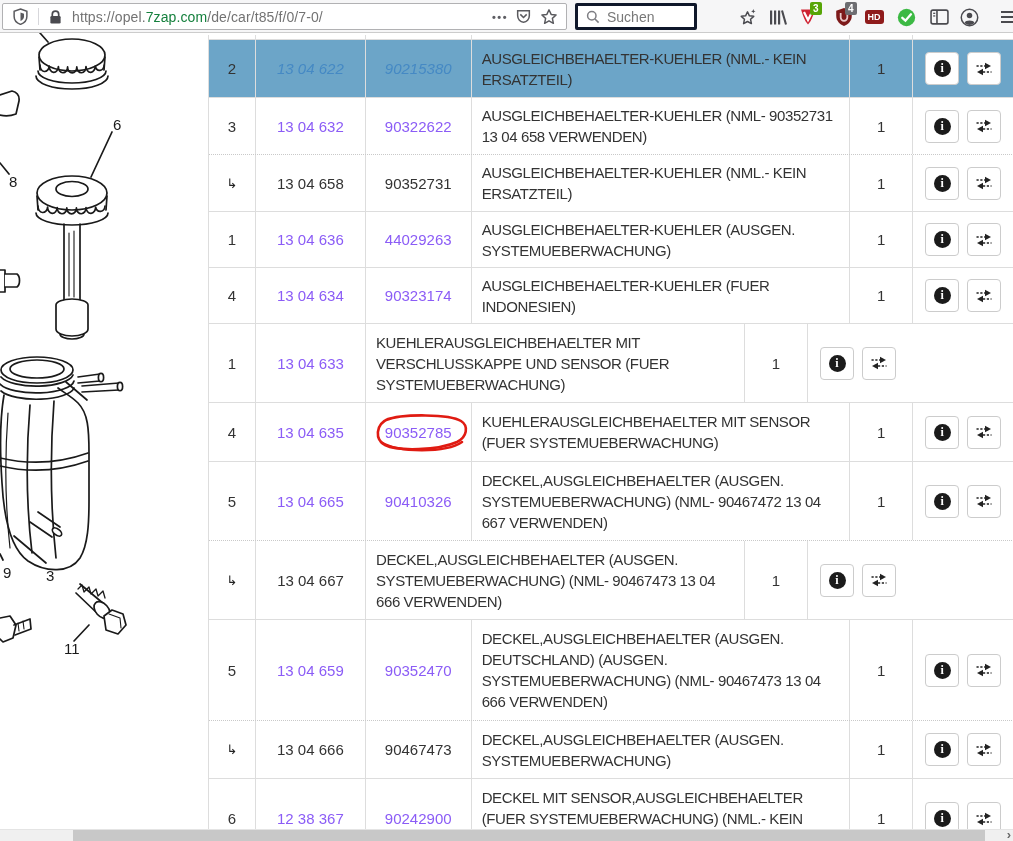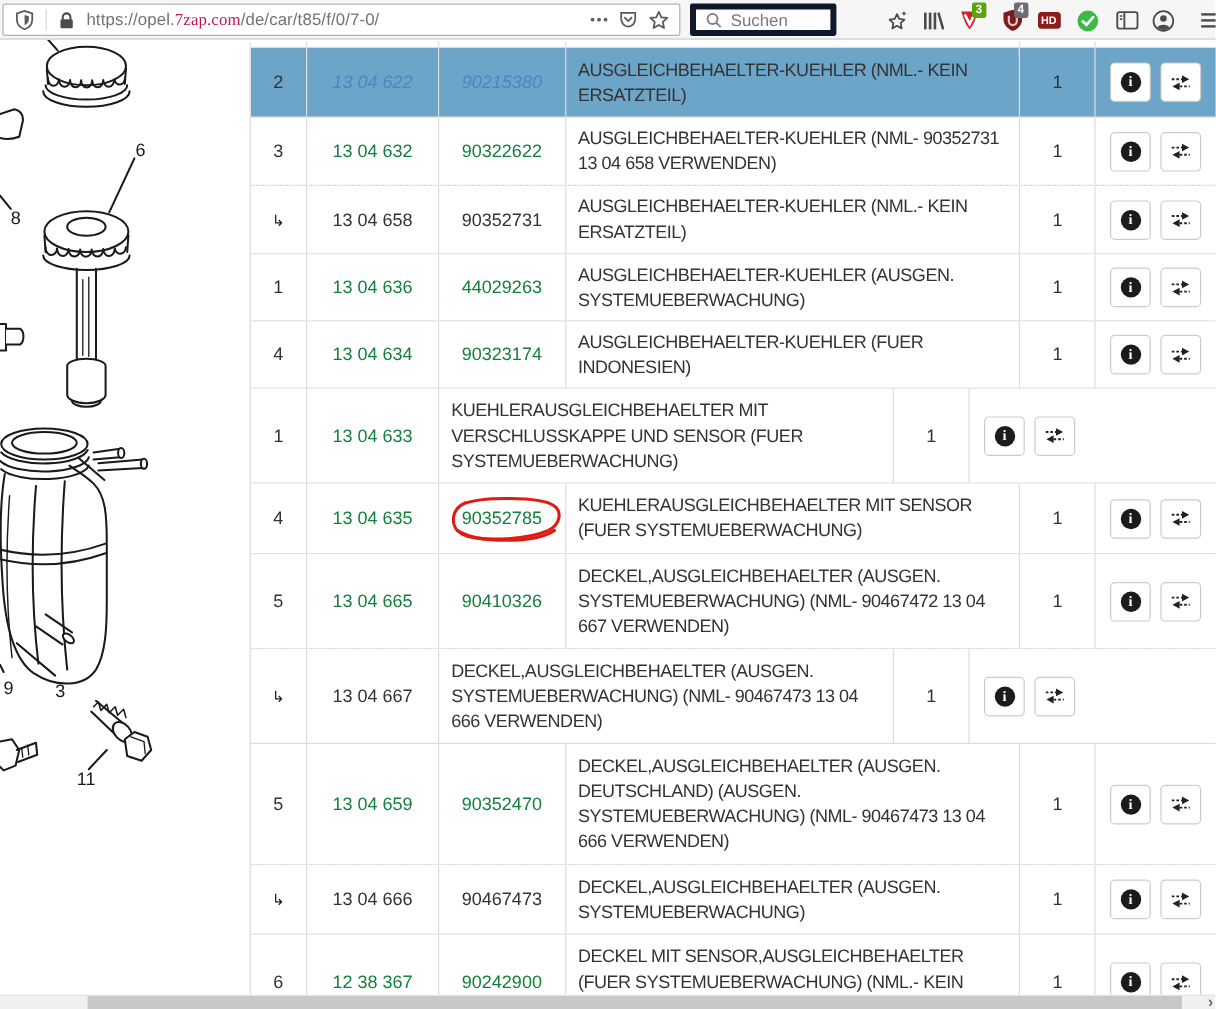--- a/index.html
+++ b/index.html
@@ -8,25 +8,25 @@
   body { position:relative; }
 
   
   .chrome { position:absolute; left:0; top:0; width:1013px; height:33px;
             background:#f6f6f7; border-bottom:1px solid #cccccc; z-index:30; }
   .urlfield { position:absolute; left:2px; top:3px; width:565px; height:27px;
               background:#fff; border:1px solid #b1b1b3; border-radius:2px;
               display:flex; align-items:center; }
   .sep { width:1px; height:17px; background:#d7d7db; margin-left:9px; }
   .urltext { margin-left:9px; font-size:14px; color:#737373; white-space:nowrap; letter-spacing:0.1px; }
-  .urltext .dom { color:#be185d;font-family:Liberation Serif, serif; }
+  .urltext .dom { color:#15803d; }
   .pa-group { margin-left:auto; display:flex; align-items:center; }
   .dots { color:#5d5d62; font-size:11px; font-weight:bold; letter-spacing:1.5px; margin-right:7px; }
   .searchfield { position:absolute; left:575px; top:3px; width:122px; height:27px;
-                 background:#fff; border:5px solid #0f172a; border-radius:2px;
+                 background:#fff; border:3px solid #0f172a; border-radius:2px;
                  display:flex; align-items:center; }
   .searchph { margin-left:7px; font-size:14px; color:#787878; }
   .tbicon { position:absolute; top:7px; width:20px; height:20px; display:flex;
             align-items:center; justify-content:center; }
   .badge { position:absolute; font-size:10px; font-weight:bold; color:#fff;
            padding:0 3px; height:13px; line-height:13px; border-radius:2px; }
   .badge.green { background:#57a506; }
   .badge.gray  { background:#6d6d71; }
   .hdbox { background:#8f1b1b; color:#fff; font-size:9px; font-weight:bold;
            border-radius:3px; padding:2px 3px; letter-spacing:0; }
@@ -44,21 +44,21 @@
   .trow.highlight { background:#6ca5c8; }
   .c { border-right:1px solid #ddd; display:flex; align-items:center;
        justify-content:center; font-size:15px; color:#333; }
   .c1 { width:47px; }
   .c2 { width:110px; }
   .c3 { width:106px; }
   .c4 { width:379px; justify-content:flex-start; text-align:left; padding:6px 10px 6px 10px;
         letter-spacing:-0.4px; line-height:21px; }
   .c5 { width:63px; }
   .c6 { width:117px; border-right:none; justify-content:flex-start; padding-left:12px; gap:8px; }
-  .ptable a { color:#15803d; text-decoration:none; cursor:pointer; }
+  .ptable a { color:#8b5cf6; text-decoration:none; cursor:pointer; }
   .trow.highlight a { color:#4589c4;font-style:italic; }
   .subglyph { font-size:13px; color:#222; }
   .sliver { display:flex; width:100%; height:5px; border-bottom:1px solid #ddd; background:#fff; }
   .sliver .c { height:100%; }
   .act { width:34px; height:33px; background:#fff; border:1px solid #ccc; border-radius:4px;
          display:flex; align-items:center; justify-content:center; padding:0; cursor:pointer; }
   .info-ic { width:17px; height:17px; border-radius:50%; background:#1b1b1b; color:#fff;
              font-size:12px; font-weight:bold; font-family:"Liberation Serif", serif;
              display:flex; align-items:center; justify-content:center; }
 

